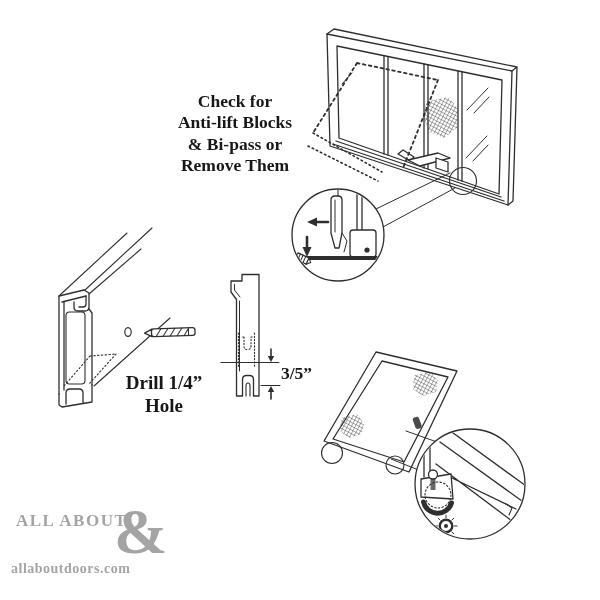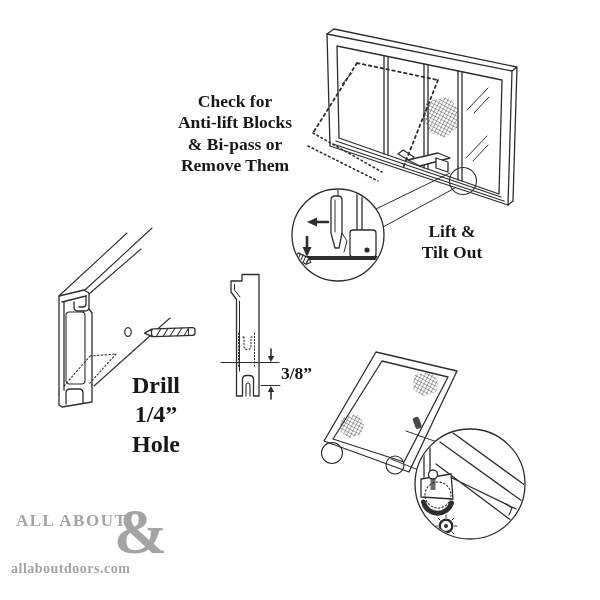--- a/index.html
+++ b/index.html
@@ -8,21 +8,21 @@
     overflow:hidden; font-family:"Liberation Serif","DejaVu Serif",serif;text-decoration:underline;
   }
   #art { position:absolute; left:0; top:0; }
   .label {
     position:absolute; font-weight:bold; color:#171717;
     white-space:pre-line; text-align:center; line-height:1.22;
     font-family:"Liberation Serif","DejaVu Serif",serif;
   }
   .label-check   { left:157px; top:91px;  width:156px; font-size:17.5px; }
   .label-lift    { left:404px; top:221px; width:96px;  font-size:17.5px; }
-  .label-drill   { left:108px; top:371px; width:96px;  font-size:24px; }
+  .label-drill   { left:116px; top:371px; width:96px;  font-size:19px; }
   .label-measure { left:281px; top:363px; font-size:17.5px; text-align:left; }
   .logo { position:absolute; left:0; top:503px; width:185px; height:95px; font-weight:bold; }
   .logo > div { position:absolute; white-space:nowrap; }
   .logo-line1 { left:16px;  top:8px;   font-size:17px; letter-spacing:1.5px; }
   .logo-line2 { left:5px;   top:20px;  font-size:32px; letter-spacing:2px; }
   .logo-amp   { left:114px; top:-8px;  font-size:64px; }
   .logo-line3 { left:4px;   top:48px;  font-size:29px; letter-spacing:0.5px; }
   .logo-web   { left:11px;  top:58px;  font-size:14px; letter-spacing:0.5px; }
 </style>
 </head>
@@ -162,27 +162,25 @@
         <circle cx="470" cy="484" r="55"></circle>
       </g>
     </g>
   </svg>
 
   <div class="label label-check">Check for
 Anti-lift Blocks
 &amp; Bi-pass or
 Remove Them</div>
 
-  <div class="label label-lift">Lift &amp;
-Tilt Out</div>
 
   <div class="label label-drill">Drill 1/4”
 Hole</div>
 
-  <div class="label label-measure">3/8”</div>
+  <div class="label label-measure">3/5”</div>
 
   <div class="logo" style="color: rgb(164, 164, 164);">
     <div class="logo-line1">ALL ABOUT</div>
     <div class="logo-amp">&amp;</div>
     <div class="logo-web">allaboutdoors.com</div>
   </div>
 
 </div>
 
 </body></html>

